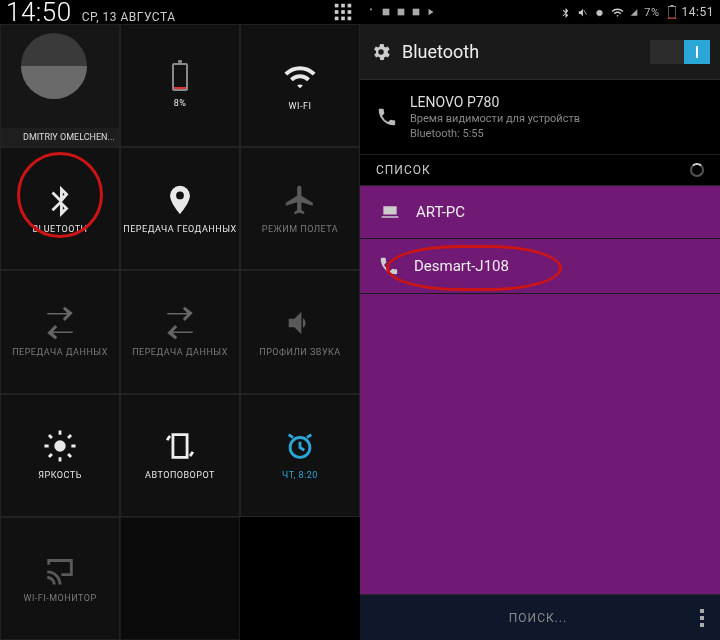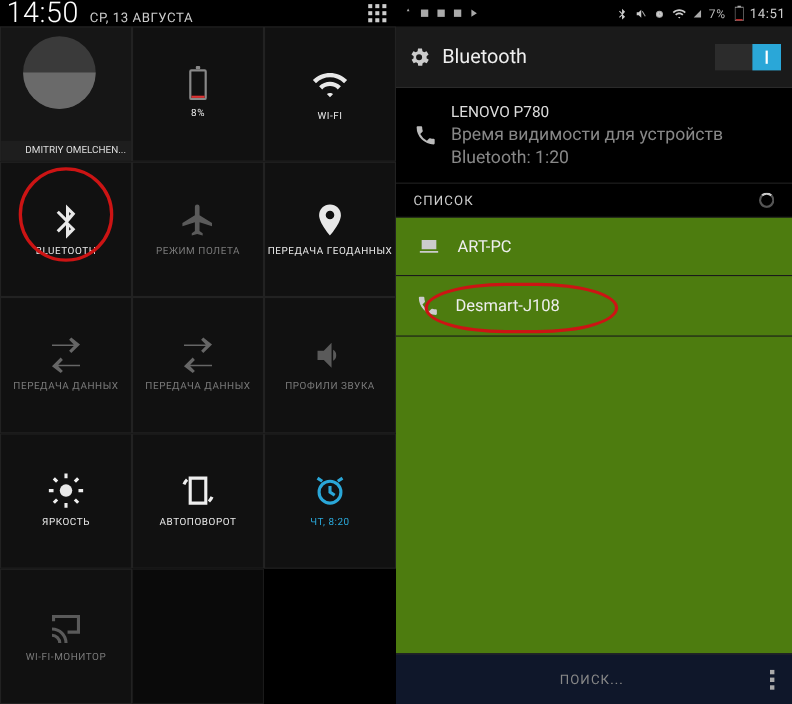--- a/index.html
+++ b/index.html
@@ -39,27 +39,27 @@
   .p2 .statusbar { background:#000; font-size:12px; }
   .sb-pct { font-size:11px; color:#bbb; margin-right:2px;}
   .actionbar { height:56px; background:#1a1a1a; display:flex; align-items:center; padding:0 10px; gap:10px; border-bottom:1px solid #2a2a2a;}
   .actionbar .title { font-size:18px; color:#eee; flex:1;}
   .toggle { width:60px; height:24px; background:#2c2c2c; position:relative; }
   .toggle .knob { position:absolute; right:0; top:0; bottom:0; width:26px; background:#2aa7d8; display:flex;align-items:center;justify-content:center;}
   .toggle .knob::after{content:"";width:2px;height:12px;background:#fff;}
   .device-self { display:flex; gap:12px; padding:14px 16px; border-bottom:1px solid #222;}
   .device-self .txt { display:flex; flex-direction:column; gap:2px;}
   .device-self .name { font-size:14px; color:#ddd;}
-  .device-self .hint { font-size:16px; color:#888;}
+  .device-self .hint { font-size:11px; color:#888;}
   .list-header { display:flex; align-items:center; justify-content:space-between; padding:8px 16px; font-size:12px; color:#ccc; letter-spacing:1px; border-bottom:1px solid #222;}
   .spinner { width:14px; height:14px; border:2px solid #555; border-top-color:#ccc; border-radius:50%;}
   .dev-row { display:flex; align-items:center; gap:14px; padding:16px 18px; border-bottom:1px solid #1a1a1a; position:relative;}
   .dev-row .name { font-size:15px; color:#eee;}
   .dev-row.ring::after{ content:""; position:absolute; left:26px; top:6px; width:170px; height:40px; border:3px solid #cc1414; border-radius:50%/60%; pointer-events:none;}
-  .content { flex:1; background:#4d7c0f;}
+  .content { flex:1; background:#701a75;}
   .bottombar { height:46px; background:#0f172a; display:flex; align-items:center; justify-content:space-between; padding:0 16px; border-top:1px solid #2a2a2a;}
   .bottombar .search { font-size:12px; color:#888; letter-spacing:1px;}
   .dots { display:flex; flex-direction:column; gap:3px;}
   .dots span{width:4px;height:4px;background:#aaa;}
   .ph-icon { width:22px; }
 </style>
 </head>
 <body>
 
 <div class="phone p1">
@@ -104,36 +104,36 @@
     </div>
     <div class="tile" style="position:relative">
       <div class="highlight-ring"></div>
       <div class="iconwrap">
         <svg viewBox="0 0 24 24">
             <path d="M12 2v8.6L7.4 6 6 7.4 11.6 13 6 18.6 7.4 20 12 15.4V24l6-6-4.6-4.6L18 8zM14 6.8L15.2 8 14 9.2zM14 18.8v-2.4L15.2 18z"></path>
           </svg>
       </div>
       <span class="lbl">BLUETOOTH</span>
     </div>
+    <div class="tile">
+      <div class="iconwrap">
+        <svg viewBox="0 0 24 24">
+            <path d="M12 2a7 7 0 00-7 7c0 5 7 13 7 13s7-8 7-13a7 7 0 00-7-7zm0 9.5A2.5 2.5 0 1112 6a2.5 2.5 0 010 5.5z"></path>
+          </svg>
+      </div>
+      <span class="lbl">ПЕРЕДАЧА ГЕОДАННЫХ</span>
+    </div>
+
     <div class="tile dim">
       <div class="iconwrap">
         <svg viewBox="0 0 24 24">
             <path d="M21 16v-2l-8-5V3.5a1.5 1.5 0 00-3 0V9l-8 5v2l8-2.5V19l-2 1.5V22l3.5-1 3.5 1v-1.5L13 19v-5.5z"></path>
           </svg>
       </div>
       <span class="lbl">РЕЖИМ ПОЛЕТА</span>
-    </div>
-
-    <div class="tile">
-      <div class="iconwrap">
-        <svg viewBox="0 0 24 24">
-            <path d="M12 2a7 7 0 00-7 7c0 5 7 13 7 13s7-8 7-13a7 7 0 00-7-7zm0 9.5A2.5 2.5 0 1112 6a2.5 2.5 0 010 5.5z"></path>
-          </svg>
-      </div>
-      <span class="lbl">ПЕРЕДАЧА ГЕОДАННЫХ</span>
     </div>
     <div class="tile dim">
       <div class="iconwrap">
         <svg viewBox="0 0 24 24">
             <path d="M3 5h14l-3-3 1.4-1.4L21 5l-5.6 5.6L14 9l3-3H3zm18 14H7l3 3-1.4 1.4L3 19l5.6-5.6L10 15l-3 3h14z" fill="#666"></path>
           </svg>
       </div>
       <span class="lbl">ПЕРЕДАЧА ДАННЫХ</span>
     </div>
     <div class="tile dim">
@@ -251,21 +251,21 @@
       </div>
   </div>
 
   <div class="device-self">
     <svg class="ph-icon" viewBox="0 0 24 24" fill="#bbb">
         <path d="M6.6 10.8a15 15 0 006.6 6.6l2.2-2.2a1 1 0 011-.25 11 11 0 003.5.56 1 1 0 011 1V20a1 1 0 01-1 1A17 17 0 013 4a1 1 0 011-1h3.5a1 1 0 011 1 11 11 0 00.55 3.5 1 1 0 01-.25 1z"></path>
       </svg>
     <div class="txt">
       <span class="name">LENOVO P780</span>
       <span class="hint">Время видимости для устройств</span>
-      <span class="hint">Bluetooth: 1:20</span>
+      <span class="hint">Bluetooth: 5:55</span>
     </div>
   </div>
 
   <div class="list-header">
     <span>СПИСОК</span>
     <div class="spinner"></div>
   </div>
 
   <div class="content">
     <div class="dev-row">

